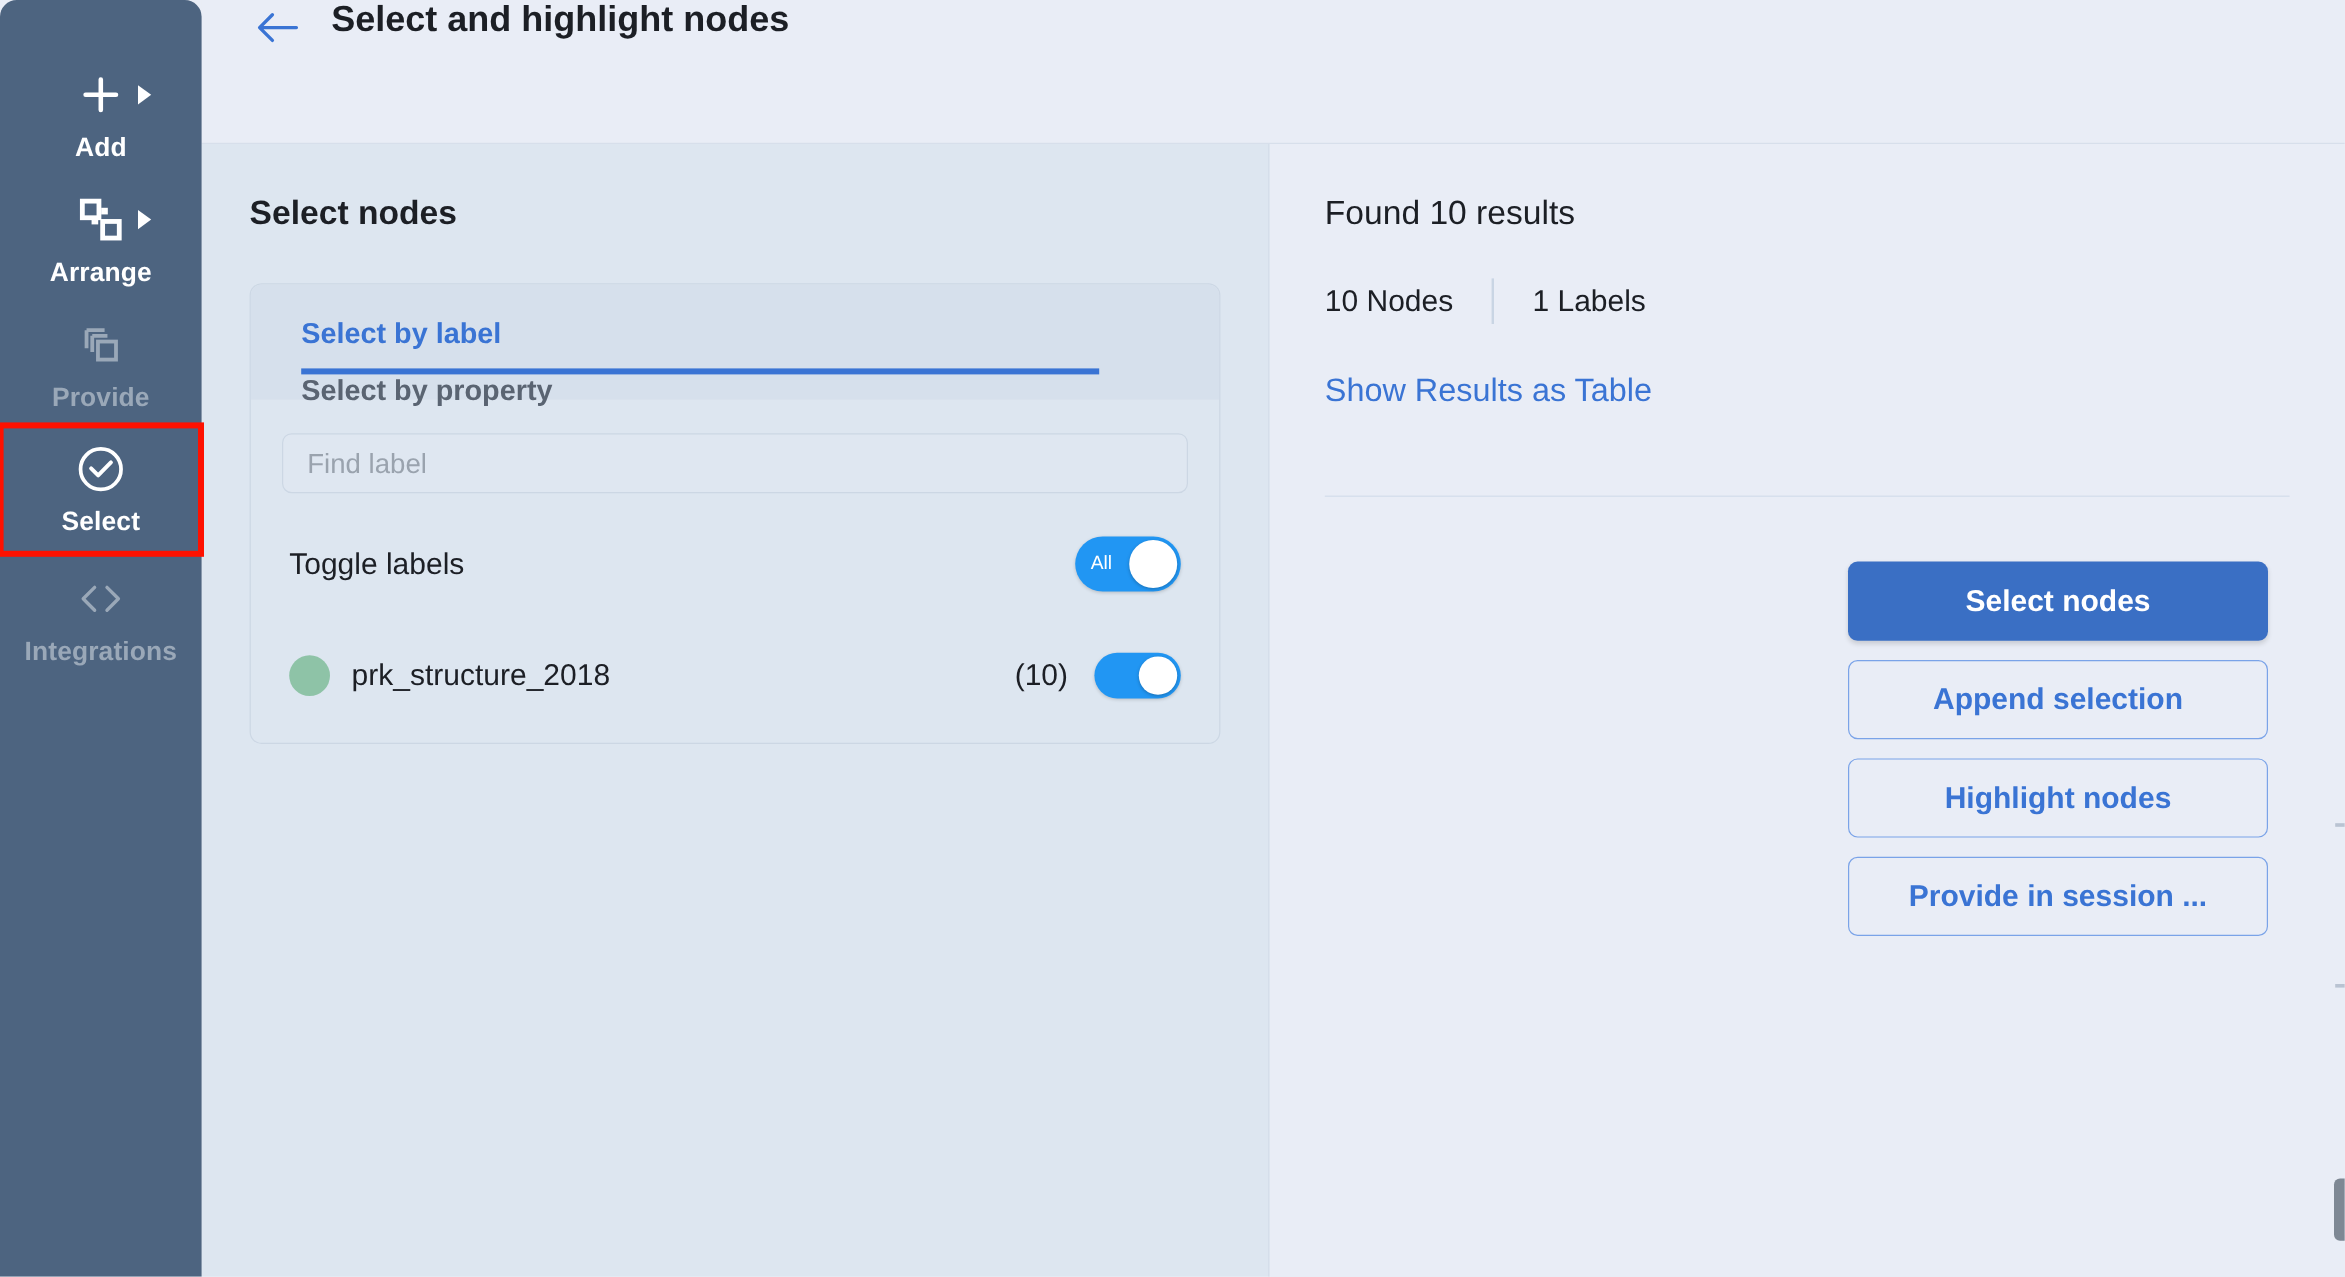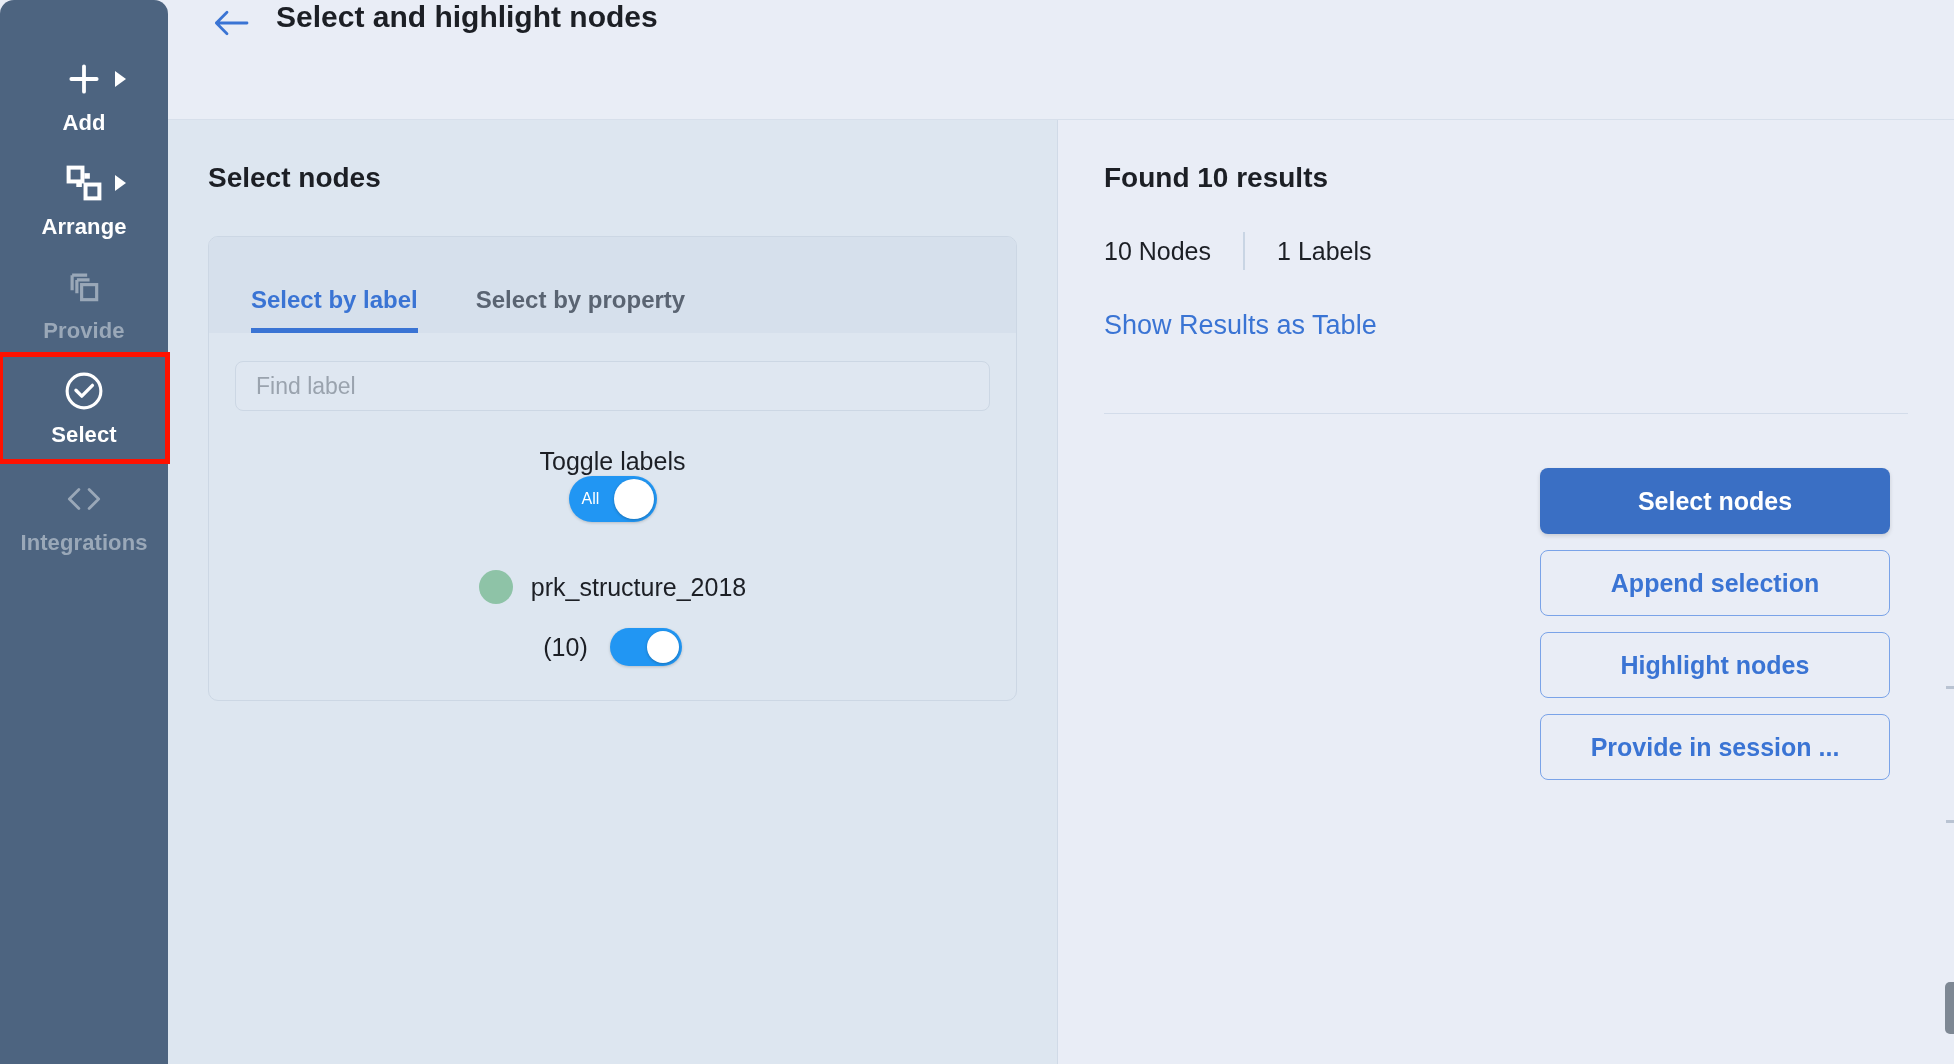--- a/index.html
+++ b/index.html
@@ -144,24 +144,24 @@
 
   .card {
     background: #dde6f0;
     border: 1px solid #ccd7e4;
     border-radius: 10px;
     overflow: hidden;
   }
 
   .tabs {
     display: flex;
-    align-items: flex-end;
     background: #d6e0ec;
     padding: 28px 42px 0 42px;
     height: 96px;
+    flex-direction: column;
   }
 
   .tab {
     font-size: 24px;
     font-weight: 700;
     color: #5a6472;
     padding-bottom: 14px;
     margin-right: 58px;
     cursor: pointer;
     border-bottom: 5px solid transparent;
@@ -190,21 +190,20 @@
   }
   .find-input::placeholder { color: #9aa3ae; }
 
   .toggle-row {
     display: flex;
     align-items: center;
     justify-content: space-between;
     padding: 0 6px;
     margin-top: 36px;
     min-height: 44px;
-    flex-direction: column;
   }
 
   .toggle-row-label {
     font-size: 25px;
     color: #1c1f25;
     display: flex;
     align-items: center;
   }
 
   .label-dot {
@@ -272,21 +271,21 @@
   
   .right-pane {
     flex: 1;
     background: #e9edf6;
     padding: 42px 46px 0 46px;
     position: relative;
   }
 
   .results-title {
     font-size: 28px;
-    font-weight: 700;
+    font-weight: 400;
     color: #1c1f25;
     margin-bottom: 38px;
   }
 
   .stat-row {
     display: flex;
     align-items: center;
     font-size: 25px;
     color: #1c1f25;
     margin-bottom: 40px;

